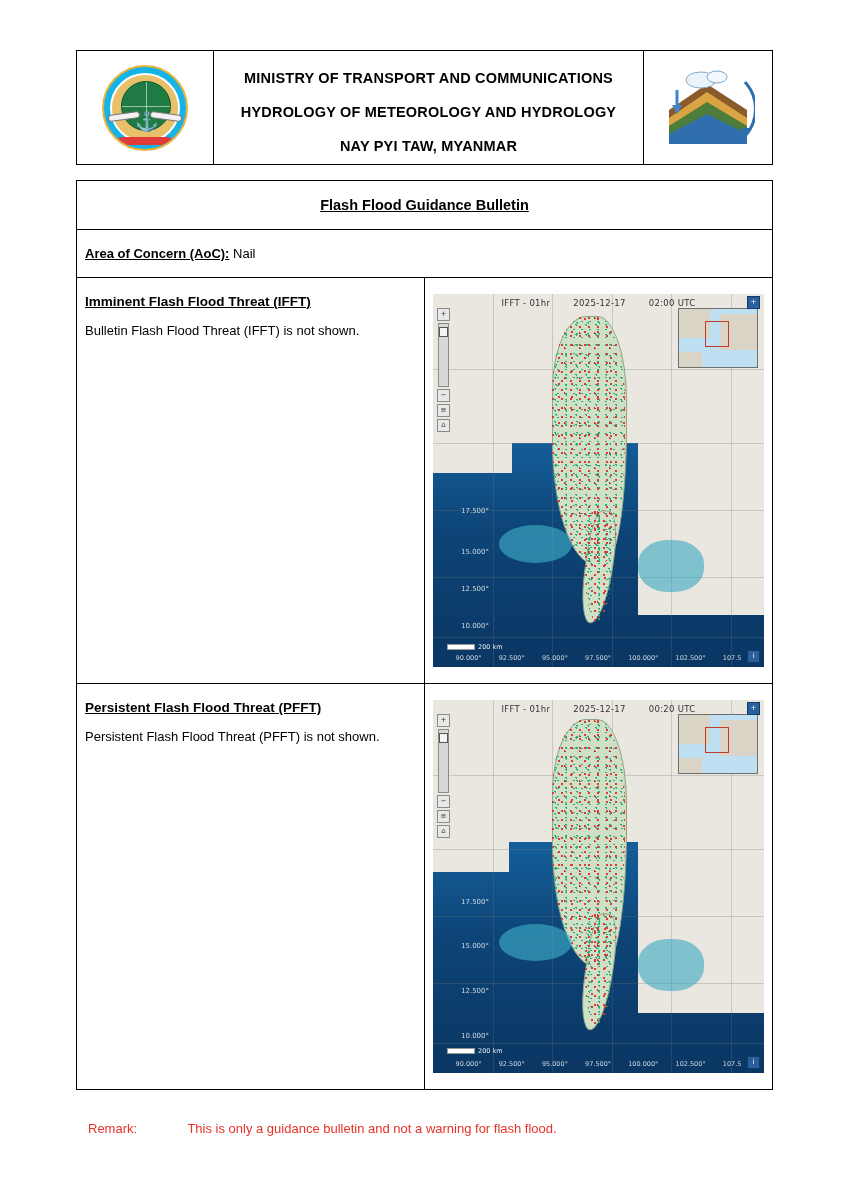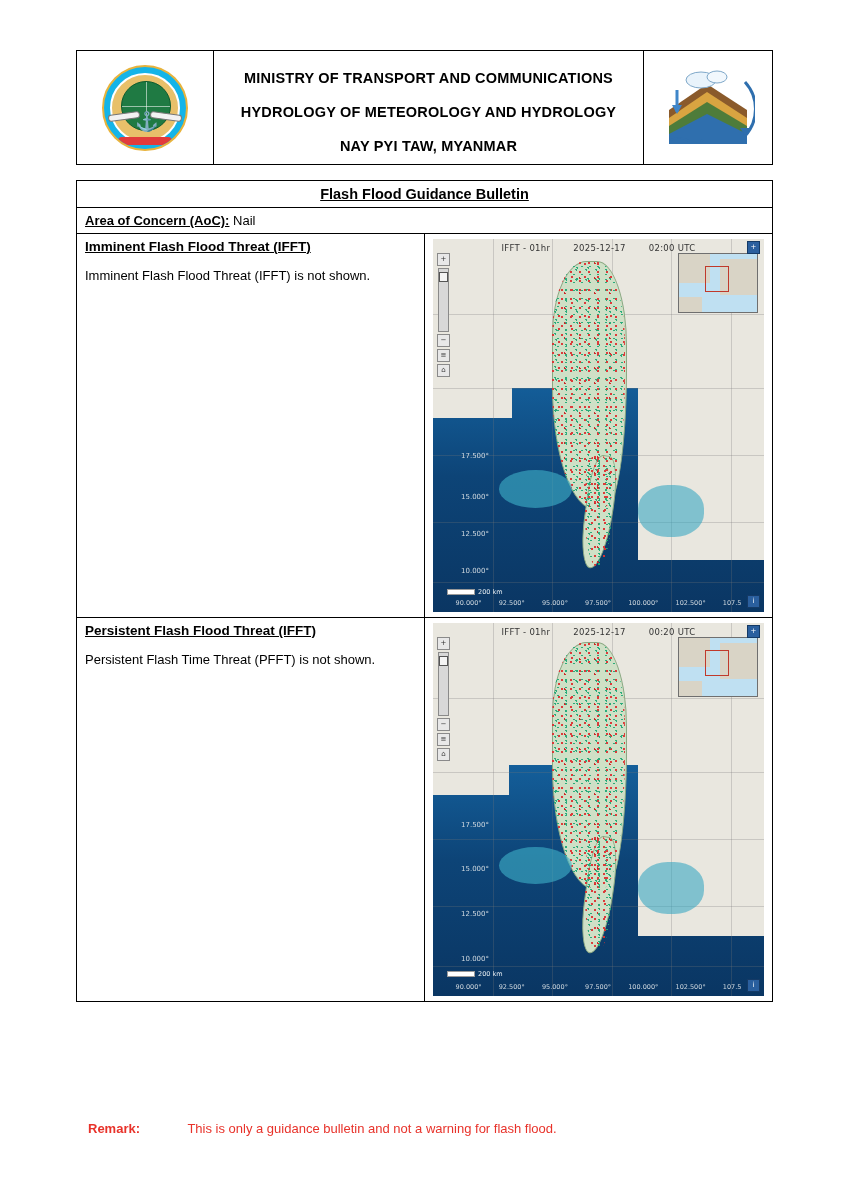--- a/index.html
+++ b/index.html
@@ -132,21 +132,21 @@
     position: absolute;
     left: 76px;
     top: 180px;
     width: 697px;
     border-collapse: collapse;
     table-layout: fixed;
     font-size: 13px;
   }
   .bulletin td {
     border: 1px solid #000;
-    padding: 5px 8px;
+    padding: 16px 8px;
     vertical-align: top;
   }
   .bt-title {
     text-align: center;
     font-weight: bold;
     font-size: 14.5px;
     text-decoration: underline;
     padding: 6px 4px;
   }
   .lbl { font-weight: bold; }
@@ -317,21 +317,21 @@
 
   
   .remark {
     position: absolute;
     left: 88px;
     top: 1121px;
     width: 690px;
     font-size: 13px;
     color: #e8322a;
   }
-  .remark .rlabel { display: inline-block; width: 96px; font-weight: bold; }
+  .remark .rlabel { display: inline-block; width: 96px; }
 </style>
 </head>
 <body>
 
 <div class="page">
 
   <table class="header-table">
     <tbody>
         <tr>
       <td class="cell-logo-left">
@@ -378,21 +378,21 @@
     <tr>
       <td colspan="2">
         <span class="lbl u">Area of Concern (AoC):</span>
         <span>Nail</span>
       </td>
     </tr>
 
     <tr>
       <td class="threat-text-cell">
         <p class="threat-heading">Imminent Flash Flood Threat (IFFT)</p>
-        <p class="threat-body">Imminent Flash Flood Threat (IFFT) is not shown.</p>
+        <p class="threat-body">Bulletin Flash Flood Threat (IFFT) is not shown.</p>
       </td>
       <td class="map-cell">
         <div class="map">
           <div class="sea2"></div>
           <div class="landmass" style="left:0;top:0;width:100%;height:40%;"></div>
           <div class="landmass" style="left:62%;top:0;width:38%;height:86%;"></div>
           <div class="landmass" style="left:0;top:0;width:24%;height:48%;"></div>
 
           <div class="grid-v" style="left:18%"></div>
           <div class="grid-v" style="left:36%"></div>
@@ -456,22 +456,22 @@
 
           <div class="scalebar">
             <span class="bar"></span><span>200 km</span>
           </div>
         </div>
       </td>
     </tr>
 
     <tr>
       <td class="threat-text-cell">
-        <p class="threat-heading">Persistent Flash Flood Threat (IFFT)</p>
-        <p class="threat-body">Persistent Flash Time Threat (PFFT) is not shown.</p>
+        <p class="threat-heading">Persistent Flash Flood Threat (PFFT)</p>
+        <p class="threat-body">Persistent Flash Flood Threat (PFFT) is not shown.</p>
       </td>
       <td class="map-cell">
         <div class="map">
           <div class="sea2"></div>
           <div class="landmass" style="left:0;top:0;width:100%;height:38%;"></div>
           <div class="landmass" style="left:62%;top:0;width:38%;height:84%;"></div>
           <div class="landmass" style="left:0;top:0;width:23%;height:46%;"></div>
 
           <div class="grid-v" style="left:18%"></div>
           <div class="grid-v" style="left:36%"></div>

